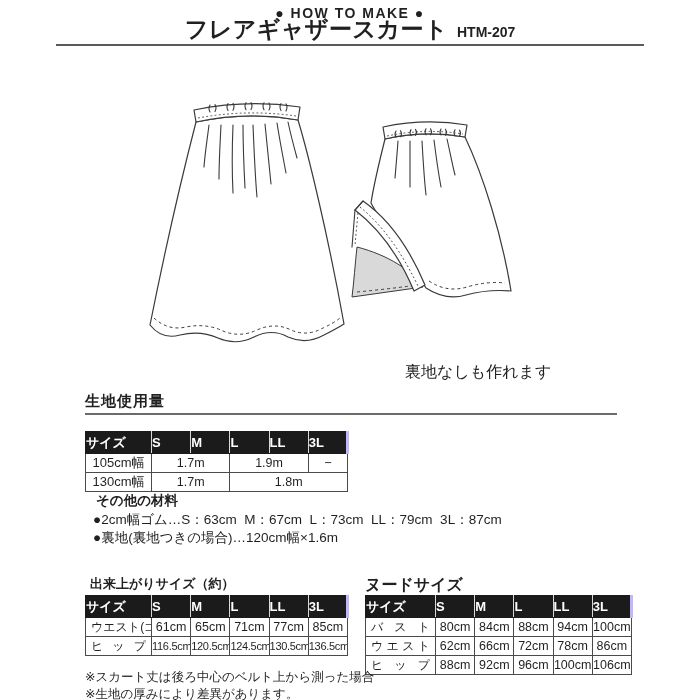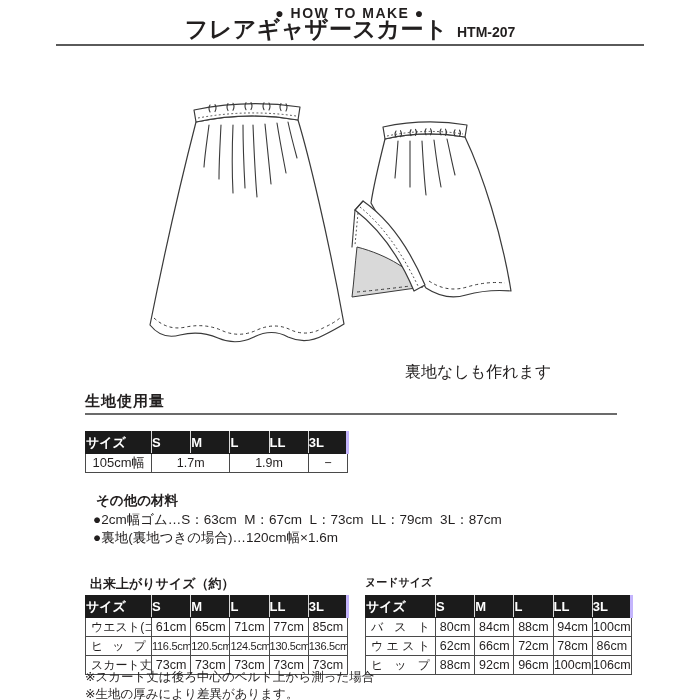--- a/index.html
+++ b/index.html
@@ -35,21 +35,21 @@
   table.sz td.hipfit{font-size:11px;letter-spacing:-0.3px;}
 
   .fabric-table{position:absolute;left:85px;top:431px;width:262px;}
   .materials-heading{position:absolute;left:96px;top:492px;font-size:13.5px;font-weight:bold;}
   .material-line{position:absolute;left:85px;font-size:13.5px;white-space:pre;margin-left:8px;}
   .material-line.m0{top:511px;}
   .material-line.m1{top:529px;}
 
   .finished-heading{position:absolute;left:90px;top:575px;font-size:13px;font-weight:bold;}
   .finished-table{position:absolute;left:85px;top:595px;width:262px;}
-  .nude-heading{position:absolute;left:365px;top:575px;font-size:11px;font-weight:bold;}
+  .nude-heading{position:absolute;left:365px;top:575px;font-size:16px;font-weight:bold;}
   .nude-table{position:absolute;left:365px;top:595px;width:265px;}
 
   .footnote{position:absolute;left:85px;font-size:12.5px;}
   .footnote.f0{top:669px;}
   .footnote.f1{top:686px;}
 
   svg .ln{fill:none;stroke:#3a3a3a;stroke-width:1.1;stroke-linecap:round;}
   svg .body{fill:#ffffff;stroke:#3a3a3a;stroke-width:1.2;stroke-linejoin:round;}
   svg .dash{fill:none;stroke:#3a3a3a;stroke-width:1;stroke-dasharray:3,3;}
   svg .dot{fill:none;stroke:#3a3a3a;stroke-width:0.9;stroke-dasharray:1.8,2.4;}
@@ -155,20 +155,25 @@
           <th>3L</th>
         </tr>
       </thead>
       <tbody>
         <tr>
           <td class="rlbl">105cm幅</td>
           <td colspan="2">1.7m</td>
           <td colspan="2">1.9m</td>
           <td>−</td>
         </tr>
+        <tr>
+          <td class="rlbl">130cm幅</td>
+          <td colspan="2">1.7m</td>
+          <td colspan="3">1.8m</td>
+        </tr>
       </tbody>
     </table>
 
   <div class="materials-heading">その他の材料</div>
   <div class="material-line m0">●2cm幅ゴム…S：63cm  M：67cm  L：73cm  LL：79cm  3L：87cm</div>
   <div class="material-line m1">●裏地(裏地つきの場合)…120cm幅×1.6m</div>
 
   <div class="finished-heading">出来上がりサイズ（約）</div>
   <table class="sz finished-table justify">
       <colgroup>
@@ -199,28 +204,20 @@
           <td>85cm</td>
         </tr>
         <tr>
           <td class="lbl">ヒ ッ プ</td>
           <td class="hipfit">116.5cm</td>
           <td class="hipfit">120.5cm</td>
           <td class="hipfit">124.5cm</td>
           <td class="hipfit">130.5cm</td>
           <td class="hipfit">136.5cm</td>
         </tr>
-        <tr>
-          <td class="lbl">スカート丈</td>
-          <td>73cm</td>
-          <td>73cm</td>
-          <td>73cm</td>
-          <td>73cm</td>
-          <td>73cm</td>
-        </tr>
       </tbody>
     </table>
 
   <div class="nude-heading">ヌードサイズ</div>
   <table class="sz nude-table justify">
       <colgroup>
         <col class="c0">
         <col>
         <col>
         <col>

